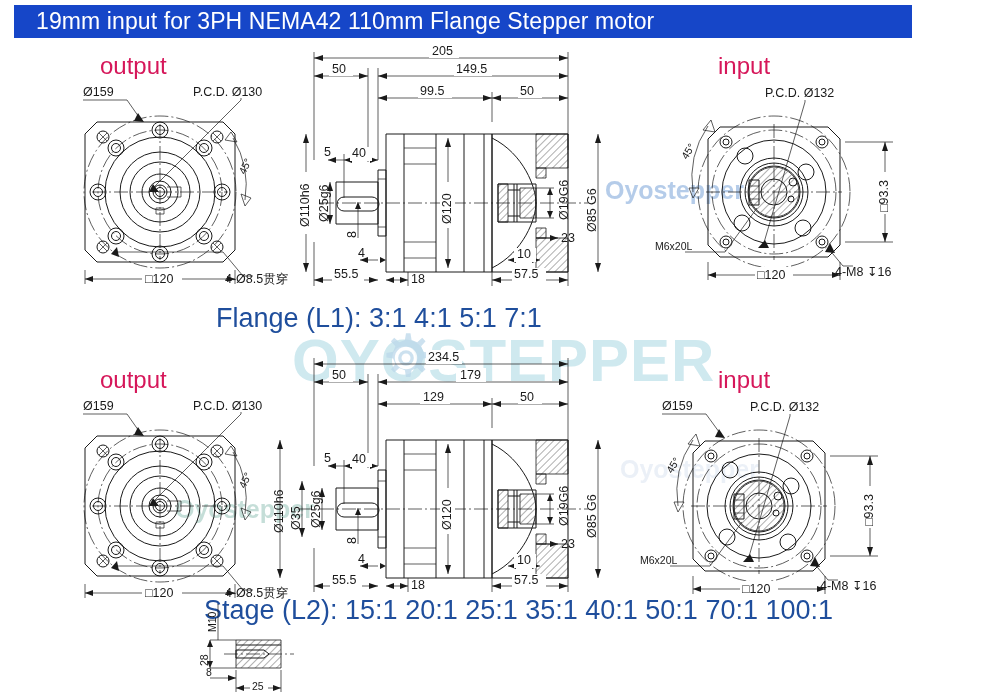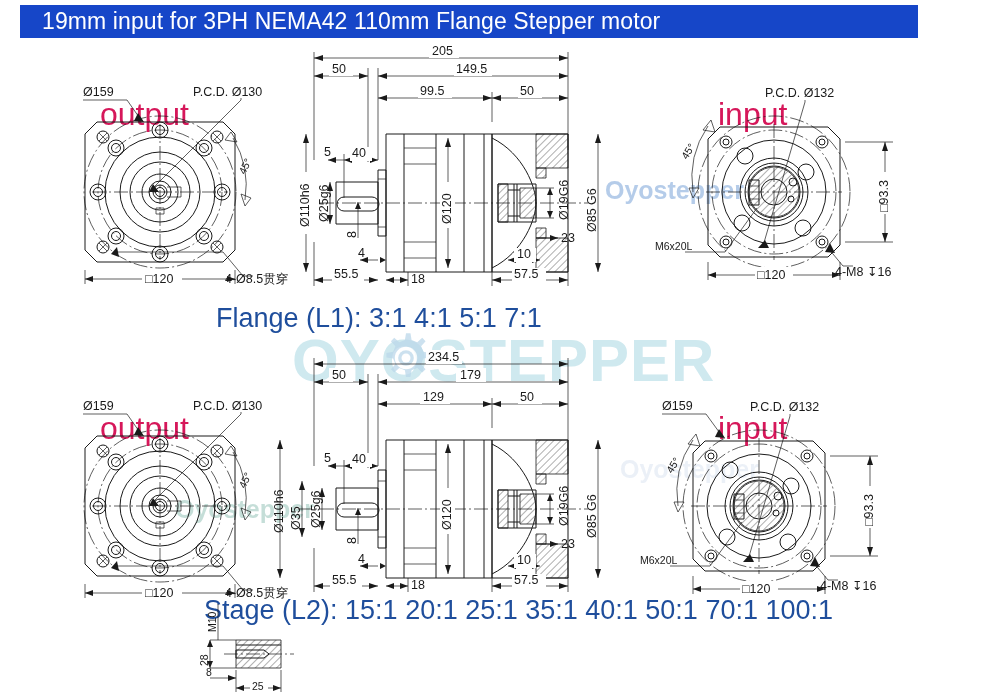--- a/index.html
+++ b/index.html
@@ -12,21 +12,21 @@
     position: relative;
     width: 990px;
     height: 699px;
     overflow: hidden;
     background: #ffffff;
   }
 
   
   #title-bar {
     position: absolute;
-    left: 20px; top: 5px;
+    left: 14px; top: 5px;
     width: 898px; height: 33px;
     background: #1646c8;
     display: flex; align-items: center;
   }
   #title-text {
     color: #ffffff;
     font-size: 23px;
     font-weight: 400;
     letter-spacing: 0.1px;
     padding-left: 22px;
@@ -75,24 +75,23 @@
     white-space: nowrap;
     font-family: "Liberation Sans", sans-serif;
   }
   #stage-l1 { left: 216px; top: 303px; }
   #stage-l2 { left: 204px; top: 595px; text-align: right; }
 
   
   .view-label {
     position: absolute;
     color: #d6175a;
-    font-size: 32px;
+    font-size: 24px;
     font-family: "Liberation Sans", sans-serif;
     white-space: nowrap;
-    margin-top: 44px;
   }
   #label-output-1 { left: 100px; top: 52px; }
   #label-input-1  { left: 718px; top: 52px; }
   #label-output-2 { left: 100px; top: 366px; }
   #label-input-2  { left: 718px; top: 366px; }
 
   
   svg.draw {
     position: absolute;
     overflow: visible;

